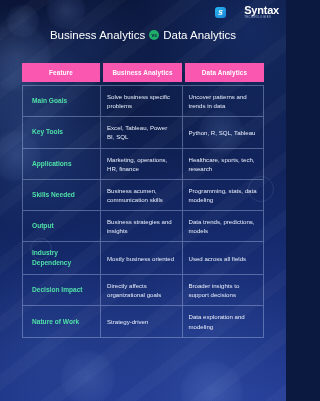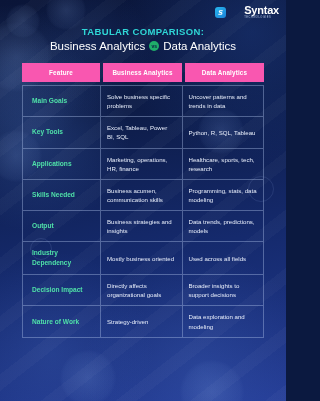--- a/index.html
+++ b/index.html
@@ -159,21 +159,20 @@
       <path d="M7.6 2.4H4.6a1.3 1.3 0 0 0 0 2.6h1.1a1.3 1.3 0 0 1 0 2.6H2.5" fill="none" stroke="#ffffff" stroke-width="1.5" stroke-linecap="round"></path>
     </svg>
   </div>
   <div class="logo-text">
     <span class="logo-name">Syntax</span>
     <span class="logo-sub">TECHNOLOGIES</span>
   </div>
 </div>
 
 <div class="title-wrap">
-  <div class="title-1">TABULAR COMPARISON:</div>
   <div class="title-2">
     <span>Business Analytics</span>
     <span class="vs-badge">vs</span>
     <span>Data Analytics</span>
   </div>
 </div>
 
 <div class="table">
   <div class="thead">
     <div class="th col-1">Feature</div>

